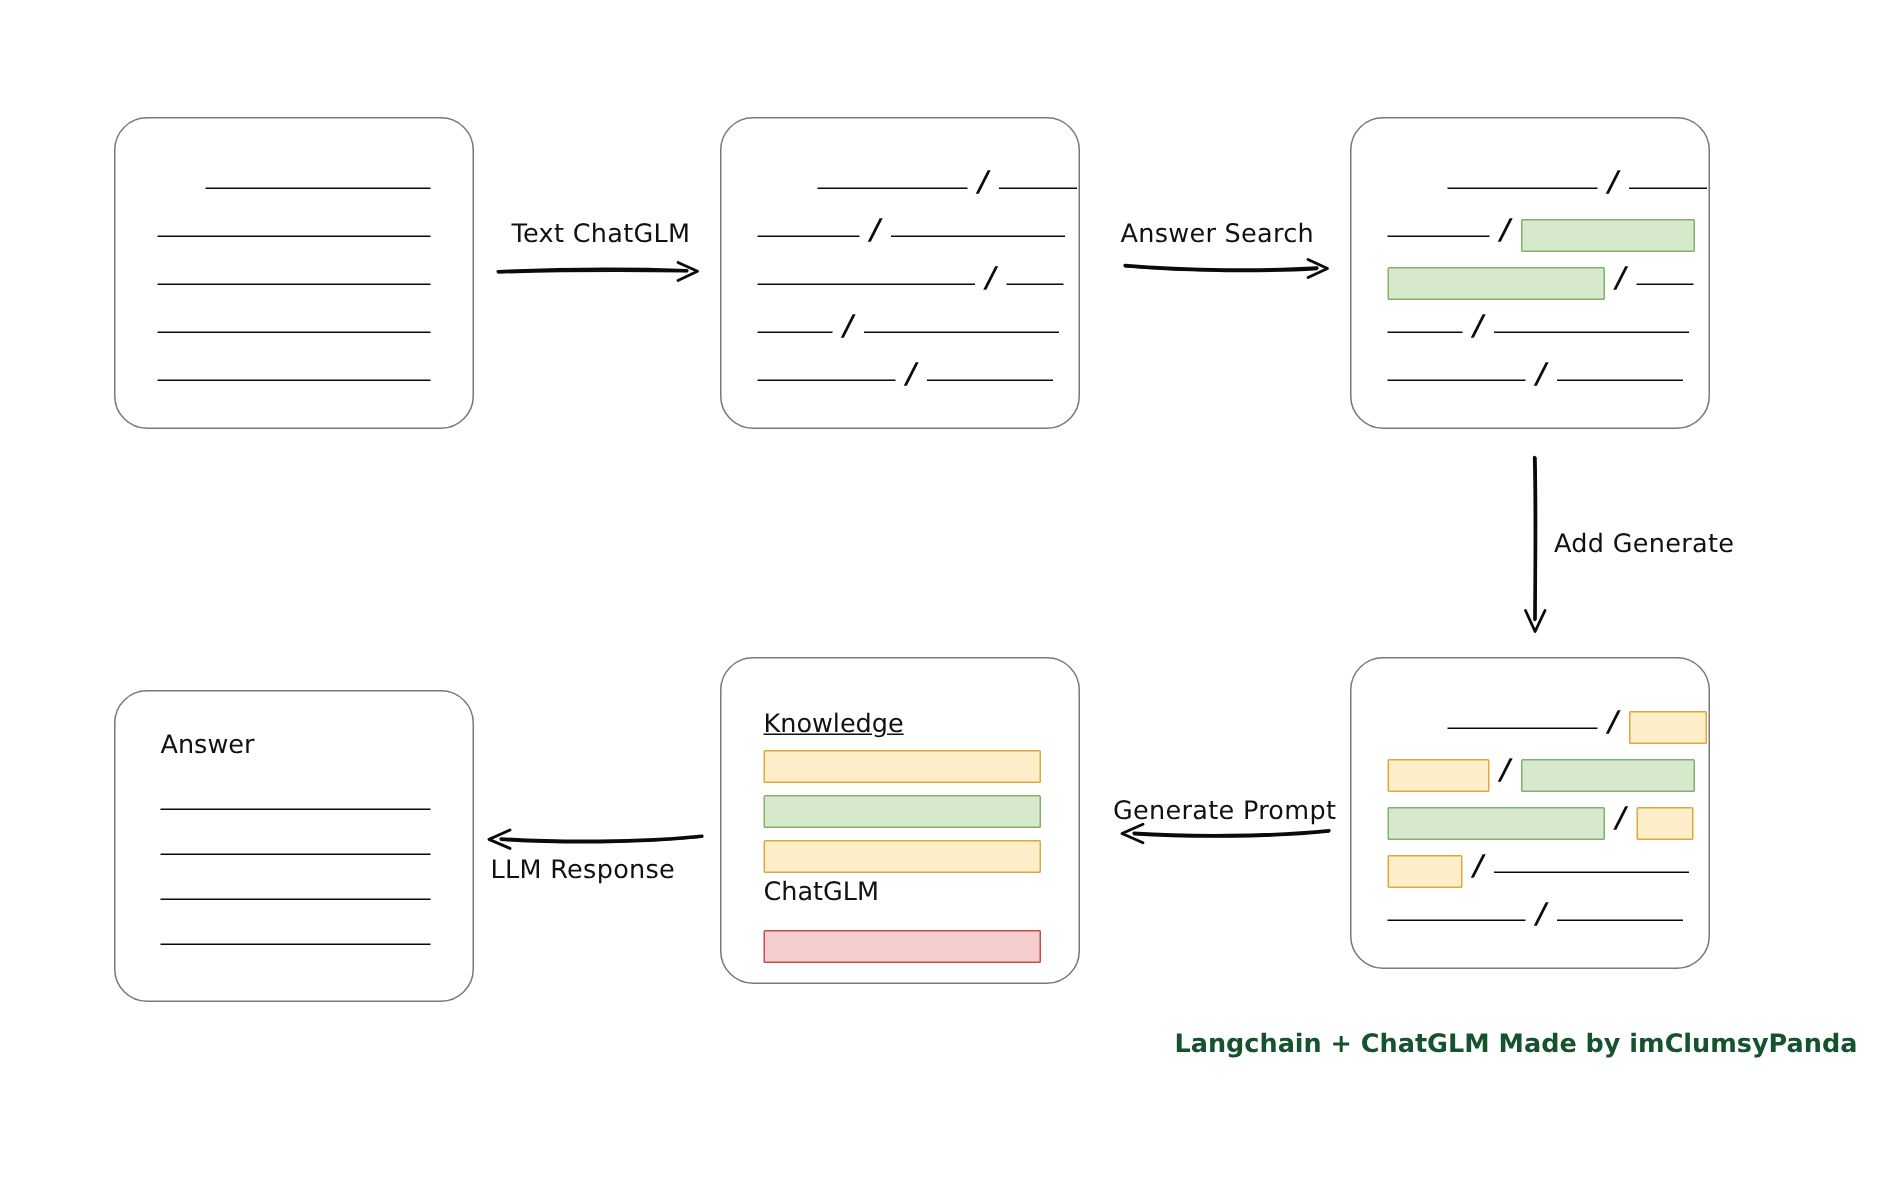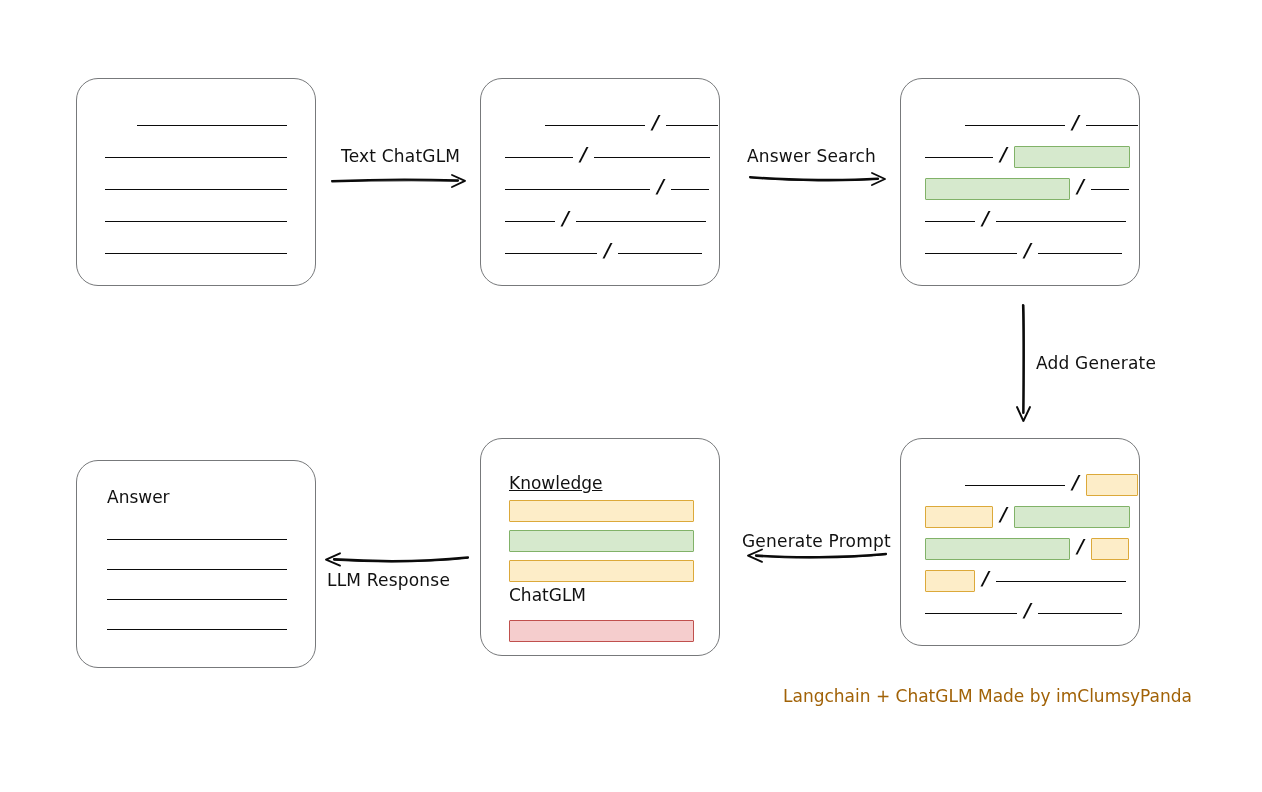--- a/index.html
+++ b/index.html
@@ -65,22 +65,23 @@
     position:absolute;
     font-family:"DejaVu Sans", sans-serif;
     font-size:17px;
     color:#111111;
     white-space:nowrap;
   }
   .caption{
     position:absolute;
     font-family:"DejaVu Sans", sans-serif;
     font-size:17px;
-    color:#a16207;
+    color:#14532d;
     white-space:nowrap;
+    font-weight:bold;
   }
 
   svg.arrow{position:absolute;overflow:visible;}
   svg.arrow path, svg.arrow polyline{fill:none;stroke:#0b0b0b;}
 </style>
 </head>
 <body>
 
 <div class="stage">
 

